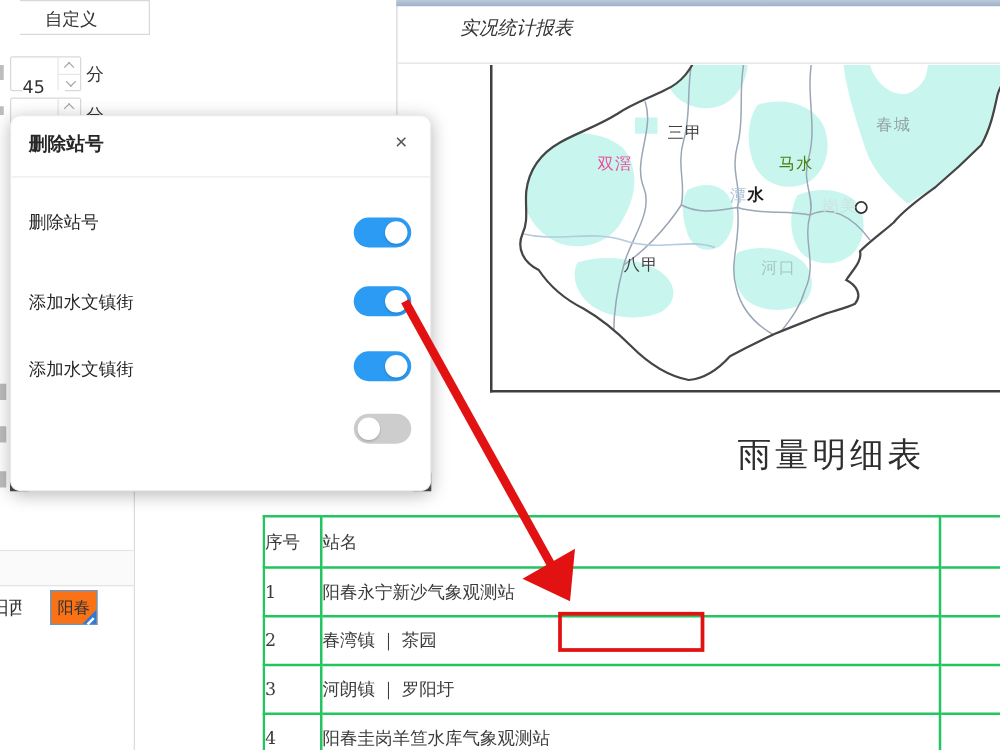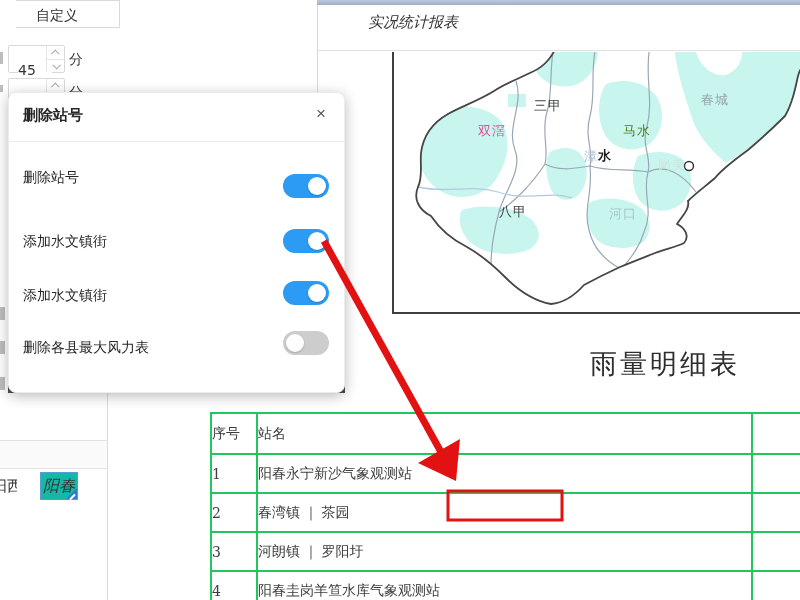--- a/index.html
+++ b/index.html
@@ -28,22 +28,22 @@
   .unit2{left:69px;top:84px;font-size:14px;}
   .sliver{background:#9a9a9a;opacity:.65;}
 
   .vline-bottom{left:107px;top:393px;width:1px;height:207px;background:#dcdcdc;}
   .hline1{left:0;top:440px;width:108px;height:1px;background:#e3e3e3;}
   .hband{left:0;top:441px;width:107px;height:27px;background:#fafafa;}
   .hline2{left:0;top:468px;width:108px;height:1px;background:#e3e3e3;}
   .prev-region{left:0;top:477px;width:17px;height:22px;overflow:hidden;font-size:15px;}
   .prev-region span{display:inline-block;margin-left:-8px;white-space:nowrap;}
   .region-btn{left:40px;top:472px;width:38px;height:28px;border:1.5px solid #5b9bd5;
-      background:#14b8a6;box-sizing:border-box;font-size:16px;color:#333;
-      display:flex;align-items:center;justify-content:center;font-style:italic;}
+      background:#f97316;box-sizing:border-box;font-size:13px;color:#333;
+      display:flex;align-items:center;justify-content:center;}
   .region-btn .corner{position:absolute;right:0;bottom:0;width:0;height:0;
       border-left:11px solid transparent;border-bottom:11px solid #2e7bd6;}
   .region-btn .pen{position:absolute;right:1px;bottom:1px;width:7px;height:2px;
       background:#fff;transform:rotate(-45deg);}
 
   
   .topbar{left:317px;top:0;width:483px;height:5px;
       background:linear-gradient(#bcc9db,#9db1c8);}
   .page-title{left:368px;top:13px;font-size:15px;color:#333;font-style:italic;}
   .divider{left:318px;top:50px;width:482px;height:1px;background:#e2e2e2;}
@@ -266,21 +266,20 @@
   <div class="abs tg-label tl2">添加水文镇街</div>
   <div class="abs tg on tg2">
       <span class="knob"></span>
     </div>
 
   <div class="abs tg-label tl3">添加水文镇街</div>
   <div class="abs tg on tg3">
       <span class="knob"></span>
     </div>
 
-  <div class="abs tg-label tl4">删除各县最大风力表</div>
   <div class="abs tg off tg4">
       <span class="knob"></span>
     </div>
 </div>
 
 <svg class="abs anno" width="800" height="600" viewBox="0 0 800 600">
   <line x1="324" y1="241" x2="441" y2="452" stroke="#e31212" stroke-width="7"></line>
   <polygon points="456,481 418,463 460,439" fill="#e31212"></polygon>
   <rect x="448" y="491" width="114" height="29" fill="none" stroke="#e31212" stroke-width="3"></rect>
 </svg>

